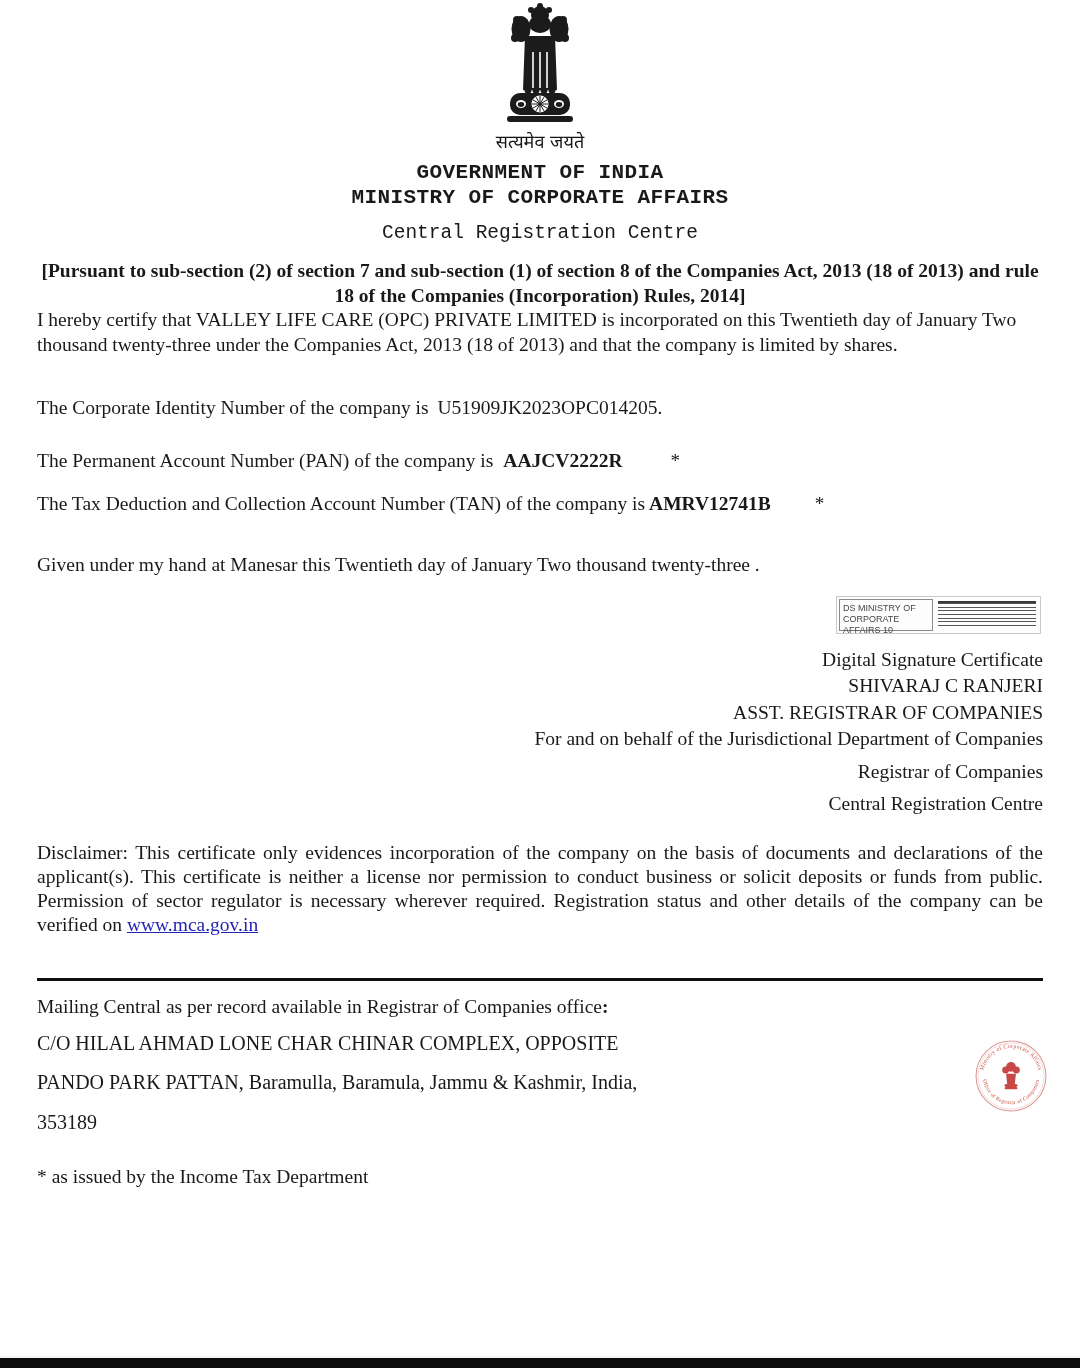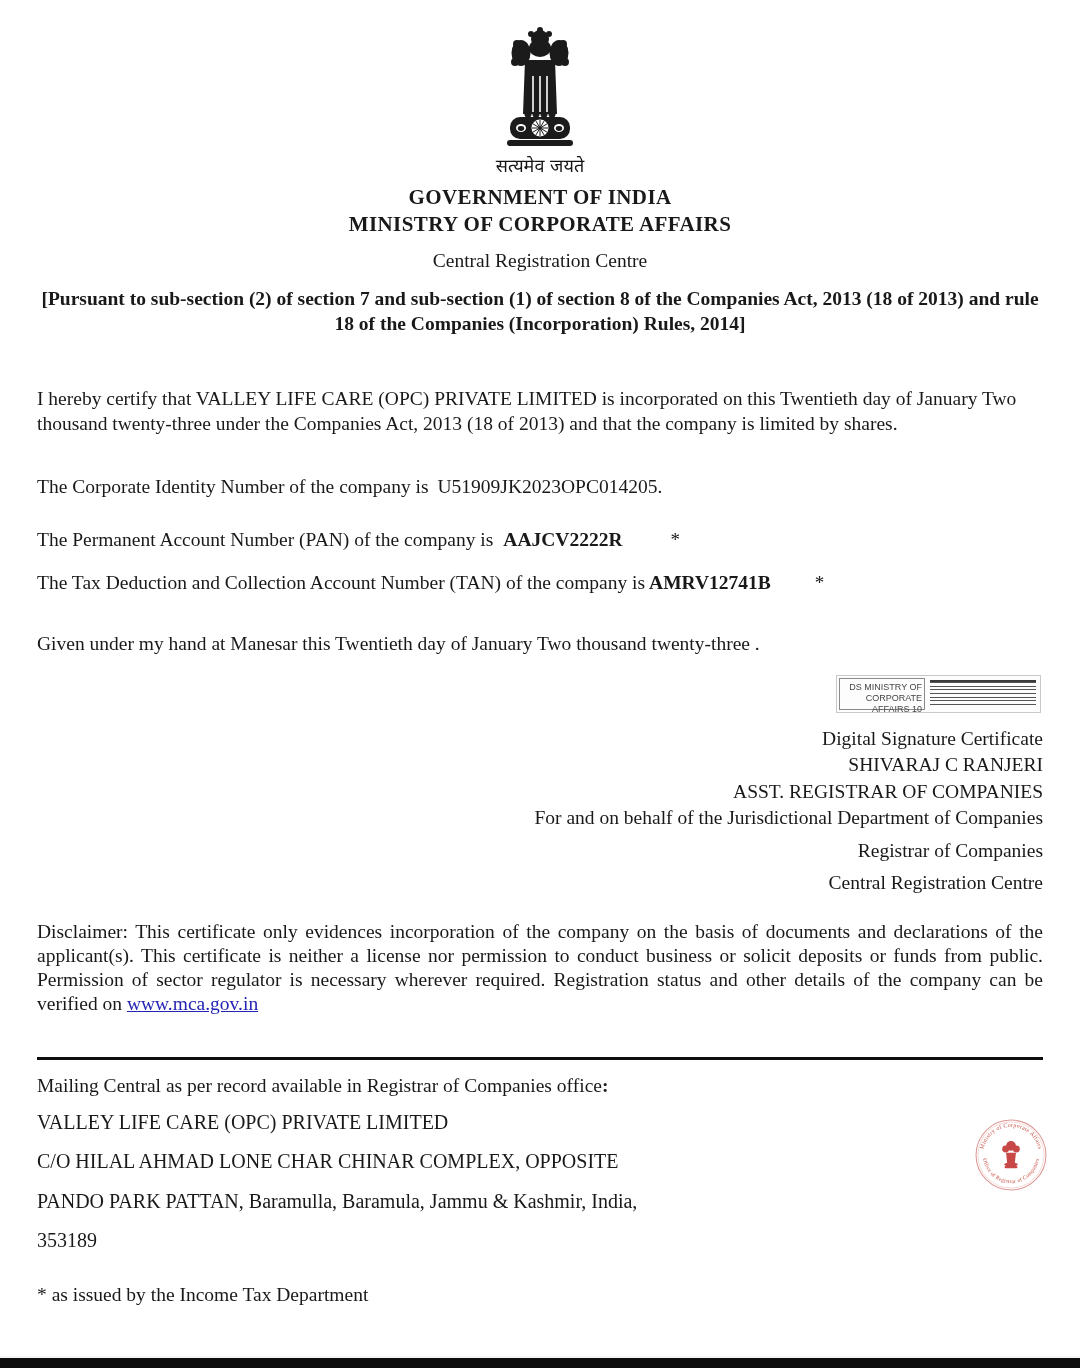--- a/index.html
+++ b/index.html
@@ -2,48 +2,48 @@
 <html><head>
 <meta charset="utf-8">
 <style>
   * { margin:0; padding:0; box-sizing:border-box; }
   html,body { background:#ffffff; }
   .page {
     width:1080px; height:1368px; position:relative; background:#ffffff;
     font-family:"Liberation Serif","DejaVu Serif",serif; color:#191919; overflow:hidden;
   }
   .content { padding:0 37px; }
-  .center { text-align:center; }
-
-  .emblem-wrap { padding-top:24px; text-align:center; }
+  .center { text-align:center;font-family:Liberation Mono, monospace; }
+
+  .emblem-wrap { padding-top:0; text-align:center; }
   .motto { font-family:"DejaVu Sans",sans-serif; font-size:18px; margin-top:1px; color:#141414; }
 
   .gov-line { font-size:21px; font-weight:bold; margin-top:8px; letter-spacing:0.4px; }
   .ministry-line { font-size:21px; font-weight:bold; margin-top:2px; letter-spacing:0.4px; }
   .centre-line { font-size:19.5px; margin-top:13px; }
   .cert-title { font-size:33px; font-weight:bold; margin-top:17px; letter-spacing:0.2px; }
   .pursuant { font-size:19.5px; line-height:25px; margin:14px auto 0 auto; max-width:1010px; text-align:center;font-weight:bold; }
 
   .para { font-size:19.5px; line-height:24.6px; }
-  .certify { margin-top:51px; }
+  .certify { }
   .cin-line { margin-top:39px; }
   .pan-line { margin-top:28px; }
   .tan-line { margin-top:19px; }
   .given-line { margin-top:36px; }
   .val-gap { margin-left:9px; }
   .bold { font-weight:bold; }
   .pan-val { margin-left:10px; }
   .tan-val { margin-left:4px; }
   .ast-pan { margin-left:48px; font-size:19px; }
   .ast-tan { margin-left:44px; font-size:19px; }
 
   .stamp-row { display:flex; justify-content:flex-end; margin-top:18px; padding-right:2px; }
   .dsc-stamp { width:205px; height:38px; border:1px solid #c9c9c9; background:#fdfdfd; display:flex; align-items:stretch; }
-  .dsc-left { width:86px; border:1px solid #8a8a8a; margin:2px; padding:3px 2px 0 3px;
-    font-family:"Liberation Sans","DejaVu Sans",sans-serif; font-size:9px; line-height:11px; color:#454545;text-align:right; }
+  .dsc-left { width:94px; border:1px solid #8a8a8a; margin:2px; padding:3px 2px 0 3px;
+    font-family:"Liberation Sans","DejaVu Sans",sans-serif; font-size:9px; line-height:11px; color:#454545; }
   .dsc-micro { flex:1; margin:4px 4px 4px 3px; border-top:2px solid #3a3a3a;
     background:repeating-linear-gradient(to bottom,#555 0px,#555 1px,transparent 1px,transparent 3.7px); }
 
   .sig-block { margin-top:13px; text-align:right; font-size:19.5px; line-height:26.5px; padding-right:0; }
   .sig-gap { margin-top:6px; }
 
   .disclaimer { margin-top:23px; font-size:19.5px; line-height:24.2px; text-align:justify; }
   .mca-link { text-decoration:underline; cursor:pointer; }
 
   .divider { margin-top:41px; border-top:3px solid #0e0e0e; }
@@ -159,21 +159,20 @@
     <p class="disclaimer">
       <span>Disclaimer: This certificate only evidences incorporation of the company on the basis of documents and declarations of the applicant(s). This certificate is neither a license nor permission to conduct business or solicit deposits or funds from public. Permission of sector regulator is necessary wherever required. Registration status and other details of the company can be verified on </span><a class="mca-link" id="mca-link" style="color: rgb(36, 36, 180);">www.mca.gov.in</a>
     </p>
 
     <div class="divider"></div>
 
     <div class="mailing">
       <p class="mail-heading">
         <span>Mailing Central as per record available in Registrar of Companies office</span><span class="bold">:</span>
       </p>
-      <p class="addr-line">VALLEY LIFE CARE (OPC) PRIVATE LIMITED</p>
       <p class="addr-line">C/O HILAL AHMAD LONE CHAR CHINAR COMPLEX, OPPOSITE</p>
       <p class="addr-line">PANDO PARK PATTAN, Baramulla, Baramula, Jammu &amp; Kashmir, India,</p>
       <p class="addr-line">353189</p>
 
       <svg class="seal" viewBox="0 0 100 100">
         <circle cx="50" cy="50" r="46" fill="none" stroke="#d98f8c" stroke-width="1.4"></circle>
         <circle cx="50" cy="50" r="43.5" fill="none" stroke="#e7bcba" stroke-width="0.8"></circle>
         <defs>
           <path id="sealArcTop" d="M 13,50 A 37,37 0 0 1 87,50"></path>
           <path id="sealArcBottom" d="M 13,50 A 37,37 0 0 0 87,50"></path>

